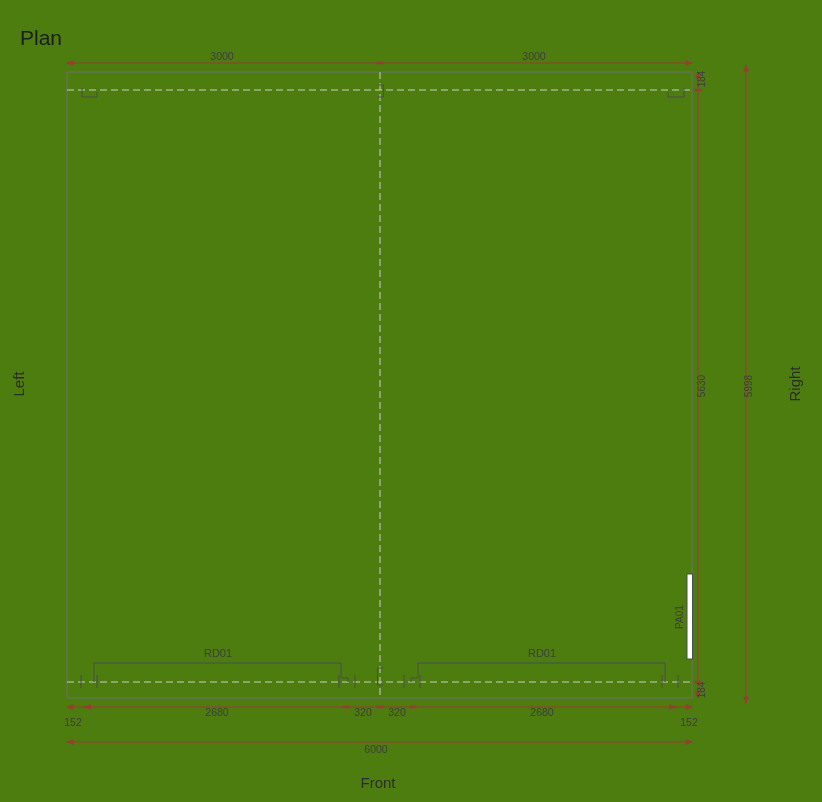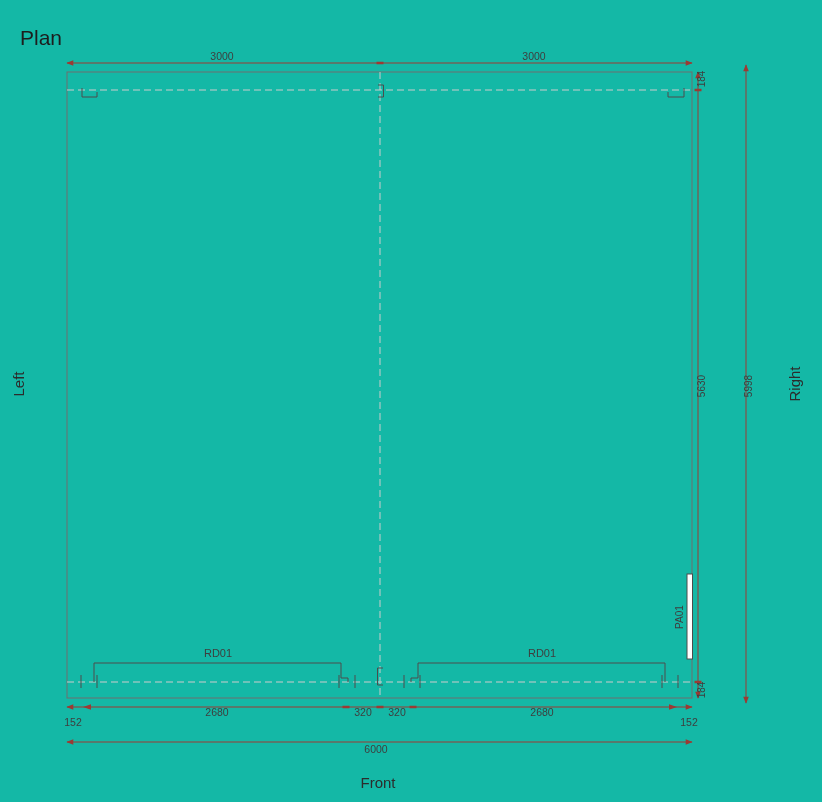--- a/index.html
+++ b/index.html
@@ -1,16 +1,16 @@
 <!DOCTYPE html>
 <html><head>
 <meta charset="utf-8">
 <style>
   html,body{margin:0;padding:0;background:#fff;}
-  #canvas{position:relative;width:822px;height:802px;background:#14b8a6;overflow:hidden;}
+  #canvas{position:relative;width:822px;height:802px;background:#4d7c0f;overflow:hidden;}
   svg{position:absolute;left:0;top:0;}
   text{font-family:"Liberation Sans",sans-serif;}
   .title-text{font-size:21px;fill:#1d1d1d;}
   .view-label{font-size:15px;fill:#2c2c2c;}
   .dim-text{font-size:10.5px;fill:#3e3e3e;}
   .comp-text{font-size:11px;fill:#3e3e3e;}
   .rot-text{font-size:10px;fill:#3e3e3e;}
   .outline{stroke:#6e6e6e;stroke-width:1;fill:none;}
   .detail{stroke:#4c4c4c;stroke-width:1;fill:none;}
   .dashline{stroke:#cccccc;stroke-width:1;fill:none;stroke-dasharray:7 4;}

